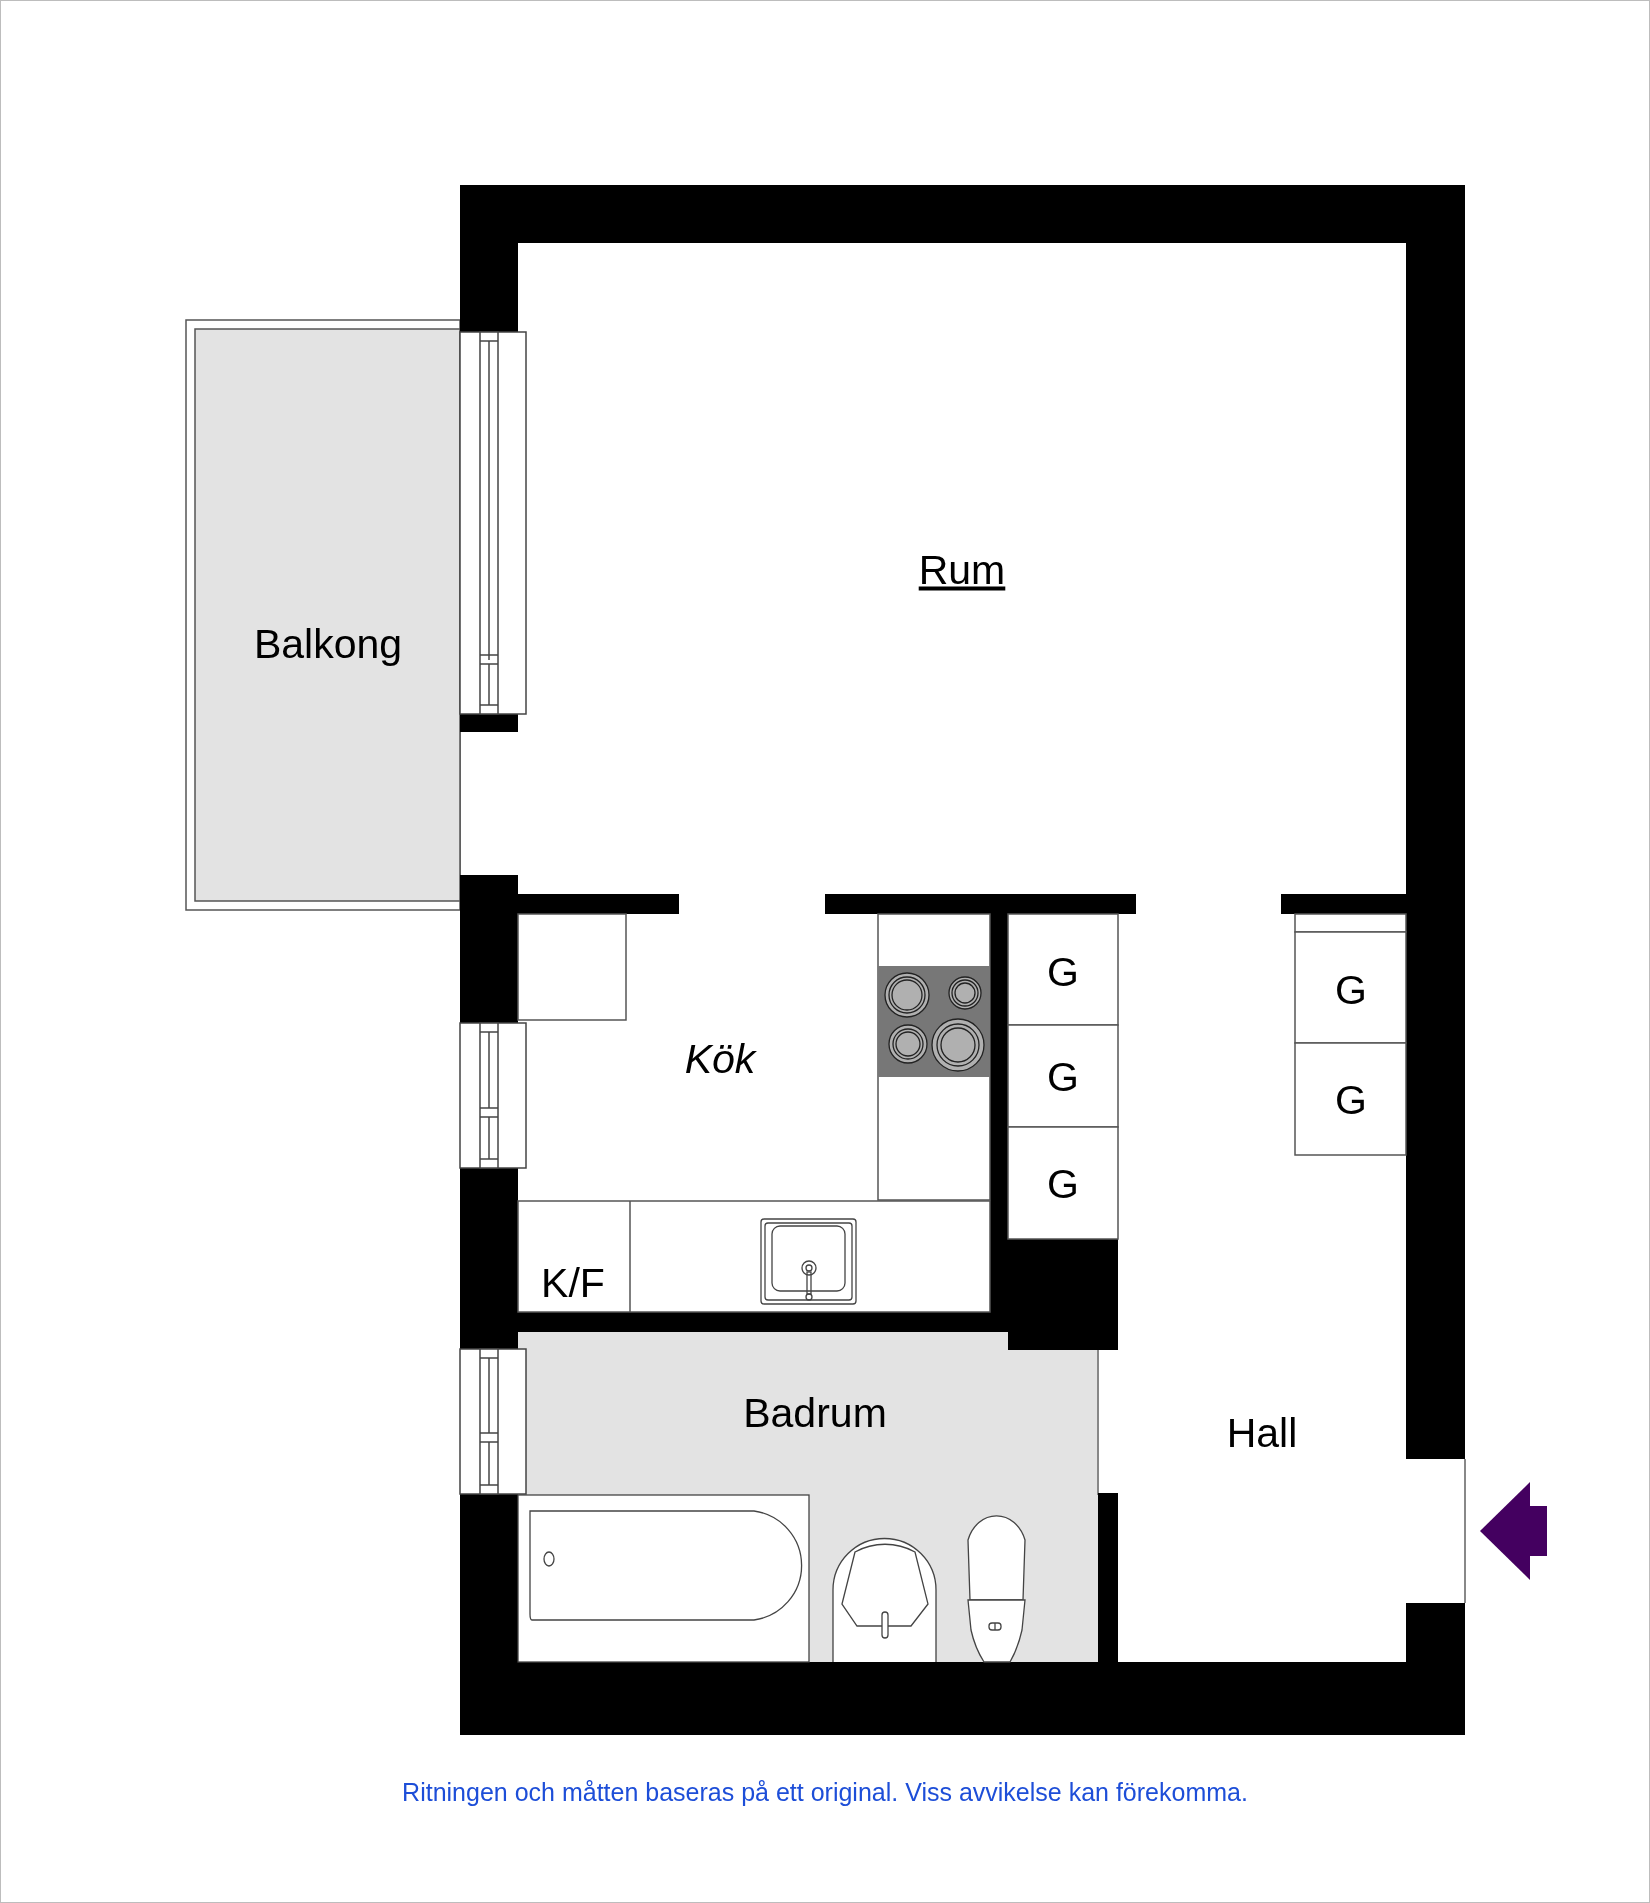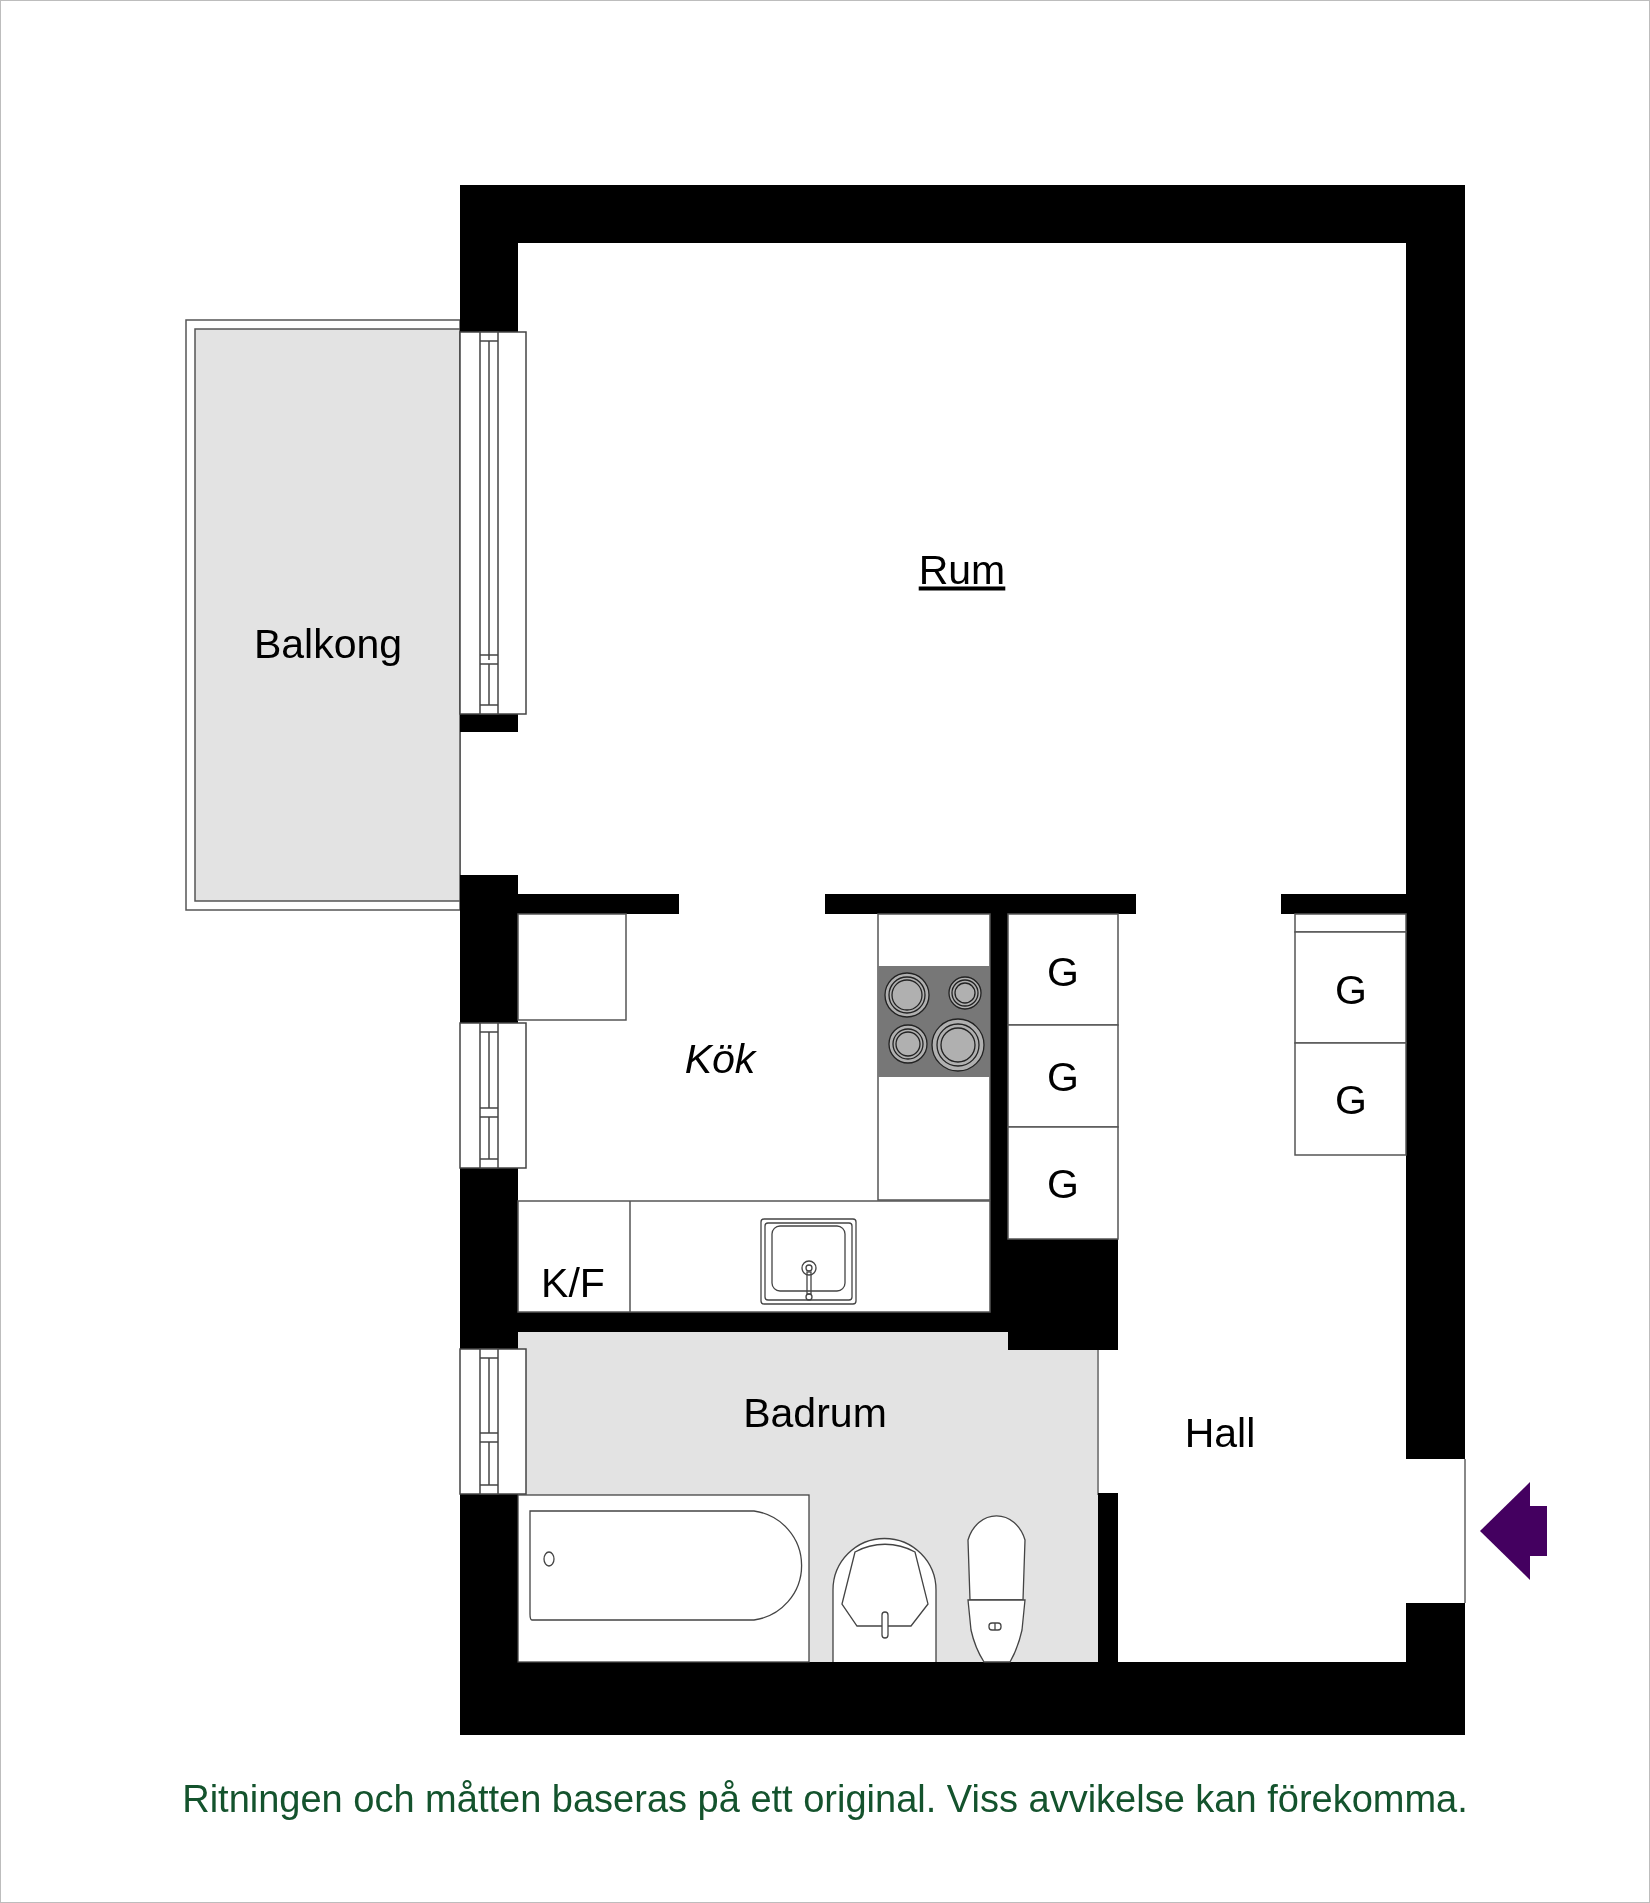--- a/index.html
+++ b/index.html
@@ -1,21 +1,21 @@
 <!DOCTYPE html>
 <html><head>
 <meta charset="utf-8">
 <style>
   html, body { margin:0; padding:0; background:#ffffff; }
   body { width:1650px; height:1903px; position:relative; overflow:hidden; font-family:"Liberation Sans", sans-serif; }
   .page-border { position:absolute; left:0; top:0; width:1648px; height:1901px; border:1px solid #bdbdbd; }
   svg.plan { position:absolute; left:0; top:0; }
   .room-label { position:absolute; font-family:"Liberation Sans", sans-serif; color:#000; font-size:41px; transform:translate(-50%,-50%); white-space:nowrap; }
   .g-label { position:absolute; font-family:"Liberation Sans", sans-serif; color:#000; font-size:41px; transform:translate(-50%,-50%); }
-  .footer { position:absolute; left:0; width:1650px; top:1778px; text-align:center; font-size:38px; color:#14532d; font-family:"Liberation Sans", sans-serif; }
+  .footer { position:absolute; left:0; width:1650px; top:1778px; text-align:center; font-size:25px; color:#1d4ed8; font-family:"Liberation Sans", sans-serif; }
 </style>
 </head>
 <body>
 
 <div class="page-border"></div>
 
 <svg class="plan" width="1650" height="1903" viewBox="0 0 1650 1903">
 
   <g>
     <rect x="186" y="320" width="274" height="590" fill="#ffffff" stroke="#555" stroke-width="1.5"></rect>
@@ -150,21 +150,21 @@
     <polygon points="1480,1531 1530,1482 1530,1580"></polygon>
     <rect x="1529" y="1506" width="18" height="50"></rect>
   </g>
 </svg>
 
 <div class="room-label" style="left:962px; top:570px;text-decoration:underline;">Rum</div>
 <div class="room-label" style="left:328px; top:612px;margin-top:32px;">Balkong</div>
 <div class="room-label" style="left:720px; top:1059px;font-style:italic;">Kök</div>
 <div class="room-label" style="left:573px; top:1258px;margin-top:25px;">K/F</div>
 <div class="room-label" style="left:815px; top:1413px;">Badrum</div>
-<div class="room-label" style="left:1220px; top:1433px;">Hall</div>
+<div class="room-label" style="left:1262px; top:1433px;">Hall</div>
 
 <div class="g-label" style="left:1063px; top:972px;">G</div>
 <div class="g-label" style="left:1063px; top:1077px;">G</div>
 <div class="g-label" style="left:1063px; top:1184px;">G</div>
 <div class="g-label" style="left:1351px; top:990px;">G</div>
 <div class="g-label" style="left:1351px; top:1100px;">G</div>
 
 <div class="footer">Ritningen och måtten baseras på ett original. Viss avvikelse kan förekomma.</div>
 
 </body></html>

